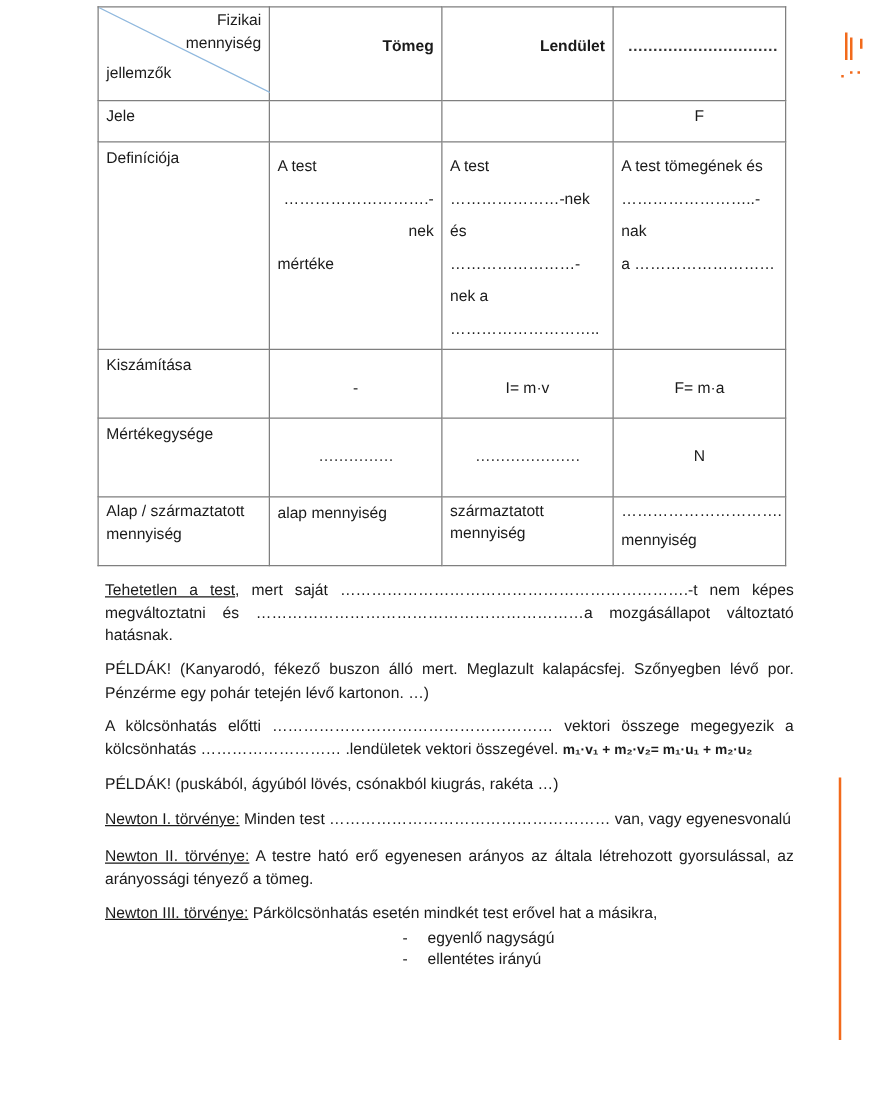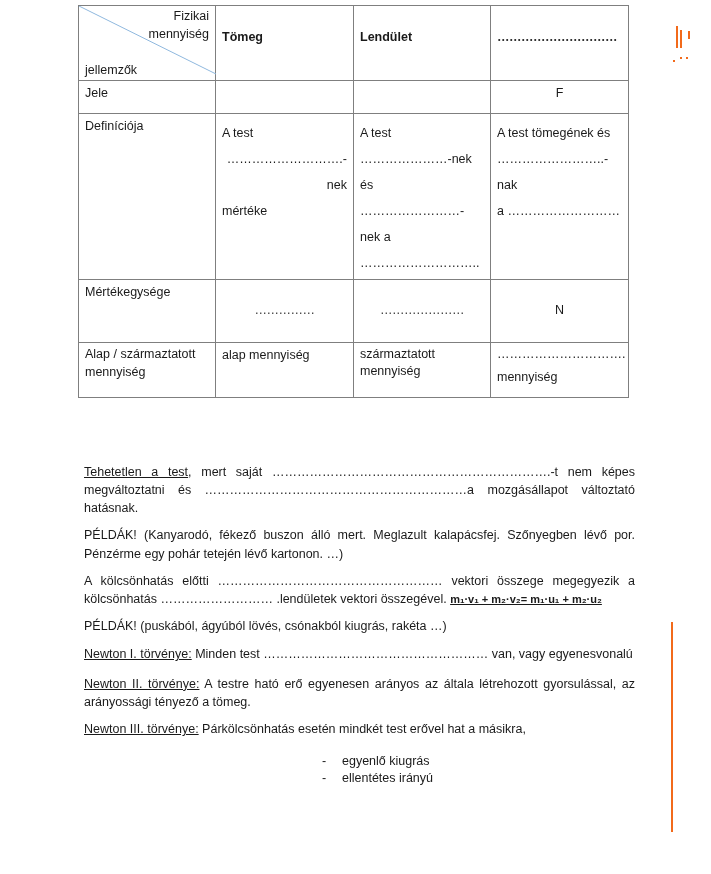--- a/index.html
+++ b/index.html
@@ -2,31 +2,31 @@
 <html><head>
 <meta charset="utf-8">
 <style>
   html, body { margin: 0; padding: 0; background: #ffffff; }
   body { width: 711px; height: 874px; position: relative; overflow: hidden;
          font-family: "Liberation Sans", "DejaVu Sans", sans-serif; color: #1a1a1a; font-size: 12.5px; }
   .tbl { position: absolute; left: 78px; top: 5px; width: 550px; border-collapse: collapse; table-layout: fixed; }
   .tbl td { border: 1px solid #7f7f7f; vertical-align: top; padding: 3px 6px; line-height: 1.55; font-size: 12.5px; }
   .tbl td.hdr { font-weight: normal; }
   .tbl td.center { text-align: center; }
-  .tbl .colhead { text-align: left; vertical-align: top; padding-top: 22px; font-weight: bold; }
+  .tbl .colhead { text-align: right; vertical-align: top; padding-top: 22px; font-weight: bold; }
   .corner { position: relative; height: 66px; padding: 0 !important; margin-top: 12px; }
   .corner svg { position: absolute; left: 0; top: 0; }
   .corner .tr { position: absolute; right: 6px; top: 2px; text-align: right; line-height: 1.4; }
-  .corner .bl { position: absolute; left: 6px; bottom: 0px; }
+  .corner .bl { position: absolute; left: 6px; bottom: 12px; }
   .dots { letter-spacing: -0.5px; color: #333; }
   .mid { display:block; padding-top: 18px; }
   .body-text { position: absolute; left: 84px; width: 551px; font-size: 12.5px; line-height: 1.45; }
   .para { margin: 0 0 9px 0; text-align: justify; }
   .u { text-decoration: underline; }
-  .b { font-weight: bold; text-decoration: underline; }
+  .b { font-weight: bold; }
   .list { margin: 0; padding: 0; list-style: none; }
   .list li { padding-left: 238px; line-height: 1.35; }
   .list li .dash { display: inline-block; width: 20px; }
   .mark { position: absolute; background: #f26a1b; }
 </style>
 </head>
 <body>
 
 <table class="tbl">
   <colgroup>
@@ -66,20 +66,32 @@
       <div>…………………-nek és</div>
       <div>……………………-nek a</div>
       <div>………………………..</div>
     </td>
     <td style="line-height:26px;padding-top:6px">
       <div>A test tömegének és</div>
       <div>……………………..-nak</div>
       <div>a ………………………</div>
     </td>
   </tr>
+  <tr style="height:55px">
+    <td class="hdr">Kiszámítása</td>
+    <td class="center">
+          <span class="mid">-</span>
+        </td>
+    <td class="center">
+          <span class="mid">I= m·v</span>
+        </td>
+    <td class="center">
+          <span class="mid">F= m·a</span>
+        </td>
+  </tr>
   <tr style="height:63px">
     <td class="hdr">Mértékegysége</td>
     <td class="center dots">
           <span class="mid">……………</span>
         </td>
     <td class="center dots">
           <span class="mid">…………………</span>
         </td>
     <td class="center">
           <span class="mid">N</span>
@@ -102,23 +114,23 @@
 </tbody>
   </table>
 
 <div class="body-text" style="top:463px">
   <p class="para"><span class="u">Tehetetlen a test</span><span>, mert saját ………………………………………………………….-t nem képes megváltoztatni és ………………………………………………………a mozgásállapot változtató hatásnak.</span></p>
   <p class="para">PÉLDÁK! (Kanyarodó, fékező buszon álló mert. Meglazult kalapácsfej. Szőnyegben lévő por. Pénzérme egy pohár tetején lévő kartonon. …)</p>
   <p class="para"><span>A kölcsönhatás előtti ……………………………………………… vektori összege megegyezik a kölcsönhatás ……………………… .lendületek vektori összegével.</span> <span class="b" style="font-size:11px">m₁·v₁ + m₂·v₂= m₁·u₁ + m₂·u₂</span></p>
   <p class="para">PÉLDÁK! (puskából, ágyúból lövés, csónakból kiugrás, rakéta …)</p>
   <p class="para" style="line-height:1.75"><span class="u">Newton I. törvénye:</span><span> Minden test ……………………………………………… van, vagy egyenesvonalú</span><br></p>
   <p class="para"><span class="u">Newton II. törvénye:</span><span> A testre ható erő egyenesen arányos az általa létrehozott gyorsulással, az arányossági tényező a tömeg.</span></p>
-  <p class="para" style="margin-bottom:15px;text-align:left"><span class="u">Newton III. törvénye:</span><span> Párkölcsönhatás esetén mindkét test erővel hat a másikra,</span><br></p>
+  <p class="para" style="margin-bottom:3px;text-align:left"><span class="u">Newton III. törvénye:</span><span> Párkölcsönhatás esetén mindkét test erővel hat a másikra,</span><br></p>
   <ul class="list">
-    <li><span class="dash">-</span><span>egyenlő kiugrás</span></li>
+    <li><span class="dash">-</span><span>egyenlő nagyságú</span></li>
     <li><span class="dash">-</span><span>ellentétes irányú</span></li>
   </ul>
 </div>
 
 <div>
   <div class="mark" style="left:676px;top:26px;width:2px;height:22px;"></div>
   <div class="mark" style="left:680px;top:30px;width:2px;height:18px;"></div>
   <div class="mark" style="left:688px;top:31px;width:2px;height:8px;"></div>
   <div class="mark" style="left:673px;top:60px;width:2px;height:2px;"></div>
   <div class="mark" style="left:680px;top:57px;width:2px;height:2px;"></div>

